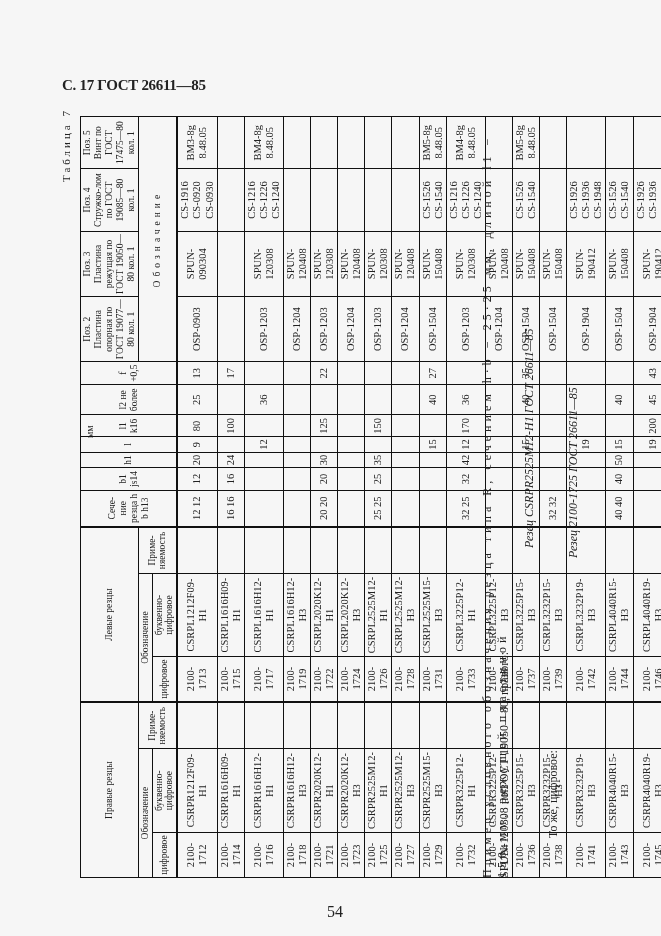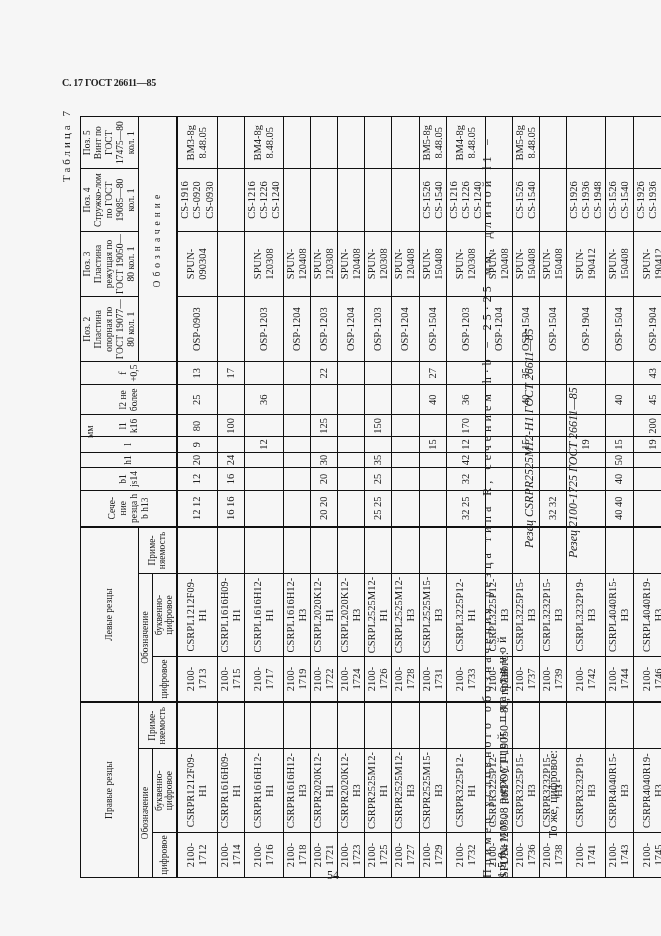--- a/index.html
+++ b/index.html
@@ -1,18 +1,18 @@
 <!DOCTYPE html>
 <html><head>
 <meta charset="utf-8">
 <style>
   html,body{margin:0;padding:0;background:#f6f6f6;}
   body{width:661px;height:936px;position:relative;overflow:hidden;font-family:"Liberation Serif",serif;color:#222;}
-  .header{position:absolute;left:62px;top:77px;font-size:10px;font-weight:bold;letter-spacing:-0.3px;}
-  .page-num{position:absolute;left:327px;top:868px;font-size:12px;}
+  .header{position:absolute;left:62px;top:77px;font-size:15px;font-weight:bold;letter-spacing:-0.3px;}
+  .page-num{position:absolute;left:327px;top:903px;font-size:16px;}
   
   .stage{position:absolute;left:60px;top:878px;width:770px;height:590px;transform-origin:0 0;transform:rotate(-90deg);}
   .tcap{position:absolute;right:0;top:0;font-size:11px;letter-spacing:3px;}
   .mm{position:absolute;left:440px;top:24px;font-size:10px;}
   table{position:absolute;left:0;top:20px;border-collapse:collapse;font-size:10.5px;width:762px;}
   td,th{border:1px solid #111;padding:1px 2px;text-align:center;vertical-align:middle;font-weight:normal;line-height:1.15;}
   th{font-size:9.5px;}
   .thick-l{border-left:2px solid #111;}
   .thick-b{border-bottom:2px solid #111;}
   .obozn{letter-spacing:4px;font-size:9.5px;}

